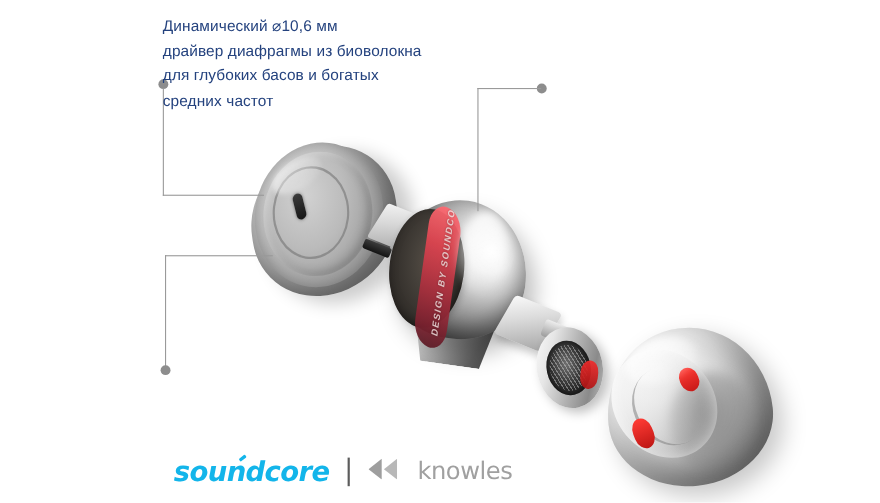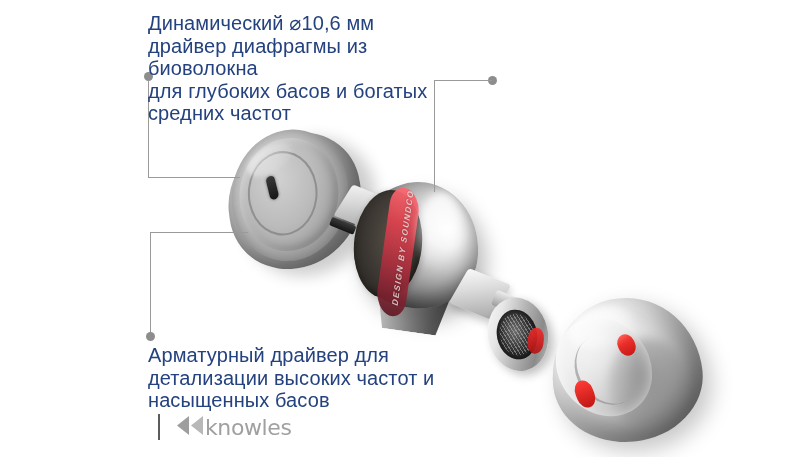--- a/index.html
+++ b/index.html
@@ -5,40 +5,40 @@
   html,body{margin:0;padding:0;}
   body{
     width:800px;height:457px;
     background:#ffffff;
     font-family:"Liberation Sans","DejaVu Sans",sans-serif;
     overflow:hidden;
   }
   #stage{position:relative;width:800px;height:457px;background:#fff;overflow:hidden;}
 
   
-  .callout{position:absolute;color:#24427e;font-size:20px;line-height:22.5px;letter-spacing:.1px;white-space:pre-line;}
+  .callout{position:absolute;color:#24427e;font-size:14px;line-height:22.5px;letter-spacing:.1px;white-space:pre-line;}
   #callout-driver{left:148px;top:12px;width:300px;}
   #callout-dome{left:450px;top:78px;width:270px;}
   #callout-armature{left:148px;top:344px;width:290px;}
 
   
   .lead{position:absolute;background:#9a9a9a;}
   .lead.v{width:1.4px;}
   .lead.h{height:1.4px;}
   .dot{position:absolute;width:9px;height:9px;border-radius:50%;background:#8d8d8d;}
 
   
   #logos{position:absolute;left:158px;top:414px;display:flex;align-items:center;gap:17px;}
   #soundcore-wordmark{
     color:#13b5ea;font-size:25px;font-weight:bold;font-style:italic;
     letter-spacing:-.6px;font-family:"DejaVu Sans",sans-serif;position:relative;
   }
   #soundcore-accent{position:absolute;left:59px;top:1px;width:7px;height:2.6px;background:#13b5ea;transform:rotate(-38deg);border-radius:1px;}
   #logo-divider{width:2px;height:26px;background:#5c5c5c;}
-  #knowles-lockup{display:flex;align-items:center;gap:2px;justify-content:space-between;}
+  #knowles-lockup{display:flex;align-items:center;gap:18px;justify-content:space-between;}
   #knowles-wordmark{color:#a0a0a0;font-size:22px;letter-spacing:-.4px;font-family:"DejaVu Sans",sans-serif;}
 
   
   #product{position:absolute;left:0;top:0;width:800px;height:457px;pointer-events:none;}
 
   
   #driver-group{position:absolute;left:222px;top:126px;width:170px;height:150px;transform:rotate(-8deg);}
   #driver-body{
     position:absolute;left:6px;top:6px;width:134px;height:134px;border-radius:50%/48%;
     background:
@@ -275,25 +275,26 @@
   <div class="lead h" style="left:150px;top:232px;width:98px;"></div>
   <div class="lead v" style="left:150px;top:232px;height:104px;"></div>
   <div class="dot" style="left:146px;top:332px;"></div>
 
   <div class="callout" id="callout-driver">Динамический ⌀10,6 мм
 драйвер диафрагмы из биоволокна
 для глубоких басов и богатых
 средних частот</div>
 
 
-  <div class="callout" id="callout-armature">Арматурный драйвер для
-детализации высоких частот и
-насыщенных басов</div>
 
   <div id="logos">
+    <div id="soundcore-wordmark">
+      <span>soundcore</span>
+      <span id="soundcore-accent"></span>
+    </div>
 
     <div id="logo-divider"></div>
 
     <div id="knowles-lockup">
       <span>
         <svg width="26" height="19" viewBox="0 0 26 19" aria-hidden="true">
           <polygon points="12,0 12,19 0,9.5" fill="#9e9e9e"></polygon>
           <polygon points="26,0 26,19 14,9.5" fill="#b8b8b8"></polygon>
         </svg>
       </span>

